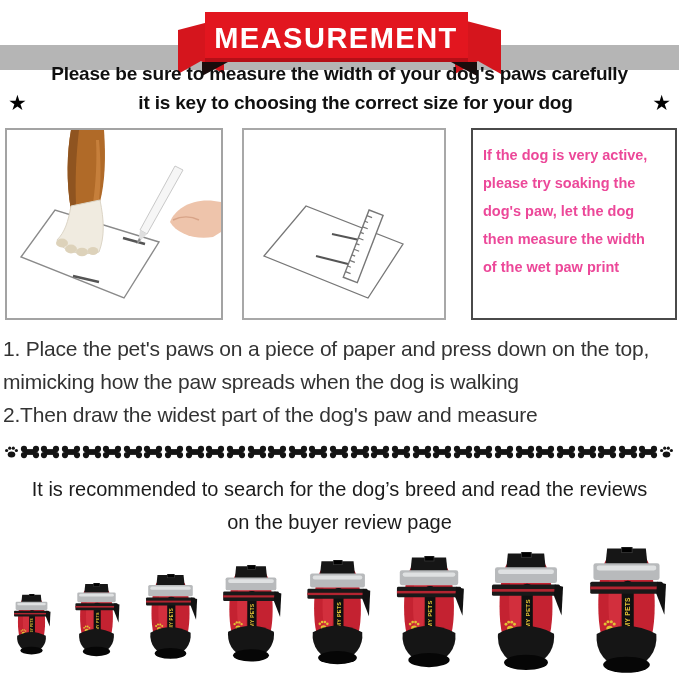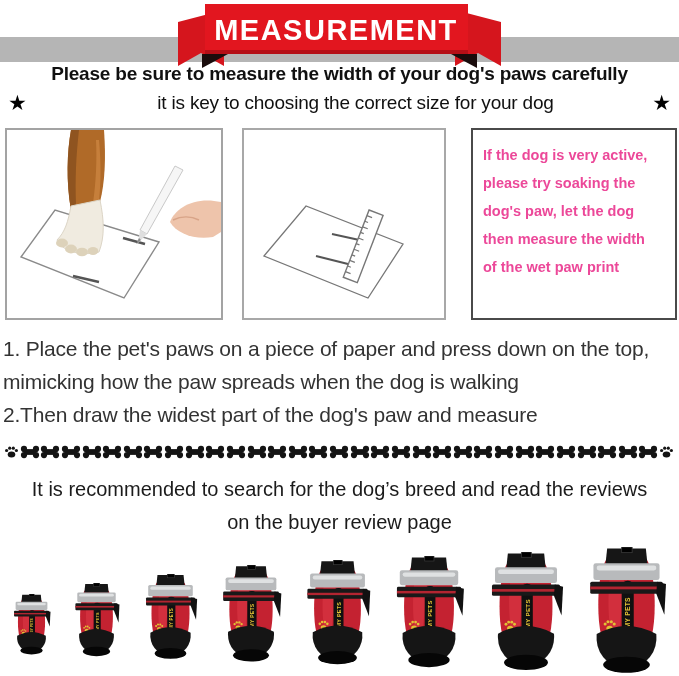--- a/index.html
+++ b/index.html
@@ -1,28 +1,28 @@
 <!DOCTYPE html>
 <html><head>
 <meta charset="utf-8">
 <style>
   * { margin:0; padding:0; box-sizing:border-box; }
   html,body { background:#fff; }
   body { font-family:"Liberation Sans", sans-serif; }
   .page { position:relative; width:679px; height:676px; background:#fff; overflow:hidden; margin:0 auto; }
 
   
-  .banner { position:absolute; top:4px; left:0; width:610px; height:70px; }
+  .banner { position:absolute; top:12px; left:0; width:610px; height:70px; }
   .banner svg { display:block; }
 
   
   .headline { position:absolute; top:60px; left:0; width:679px; text-align:center; color:#101010; }
   .headline .l1 { font-size:19px; font-weight:bold; letter-spacing:-0.2px; line-height:28px; }
   .headline .l2-wrap { position:relative; margin-top:1px; }
-  .headline .l2 { font-size:19px; font-weight:normal; letter-spacing:-0.2px; line-height:28px;padding-left:32px; }
+  .headline .l2 { font-size:19px; font-weight:bold; letter-spacing:-0.2px; line-height:28px;padding-left:32px; }
   .headline .star { position:absolute; top:0; font-size:21px; color:#000; line-height:28px; }
   .headline .star.left { left:8px; }
   .headline .star.right { right:8px; }
 
   
   .box { position:absolute; top:128px; height:192px; background:#fff; }
   .box.photo1 { left:5px;  width:218px; border:2px solid #a3a3a3; }
   .box.photo2 { left:242px; width:204px; border:2px solid #a8a8a8; }
   .box.tip    { left:471px; width:206px; border:2px solid #4a4a4a; padding:11px 8px 0 10px; overflow:hidden; }
   .box svg { display:block; width:100%; height:100%; }

